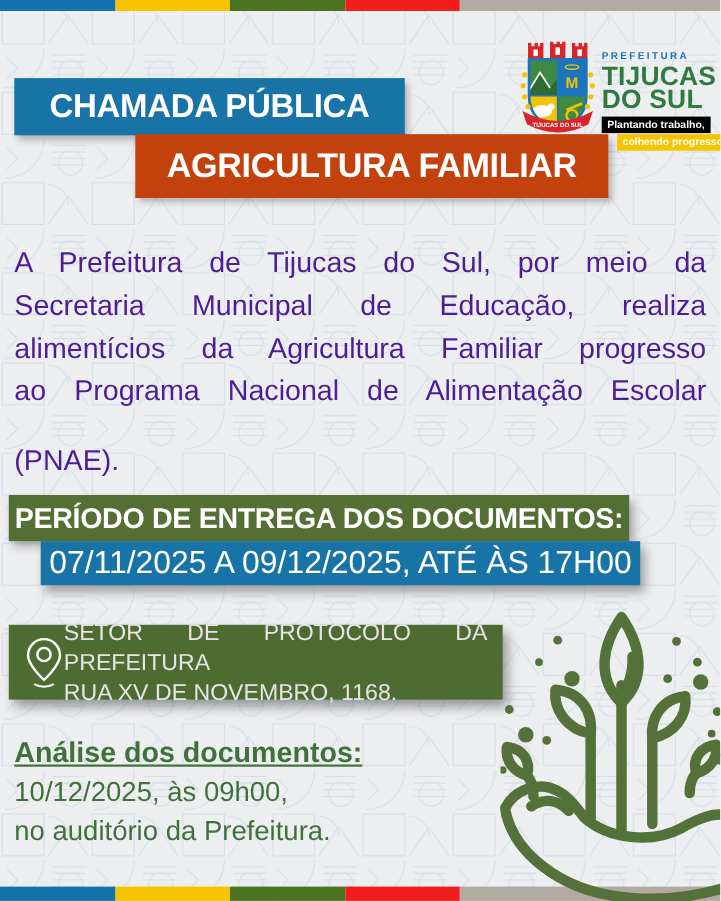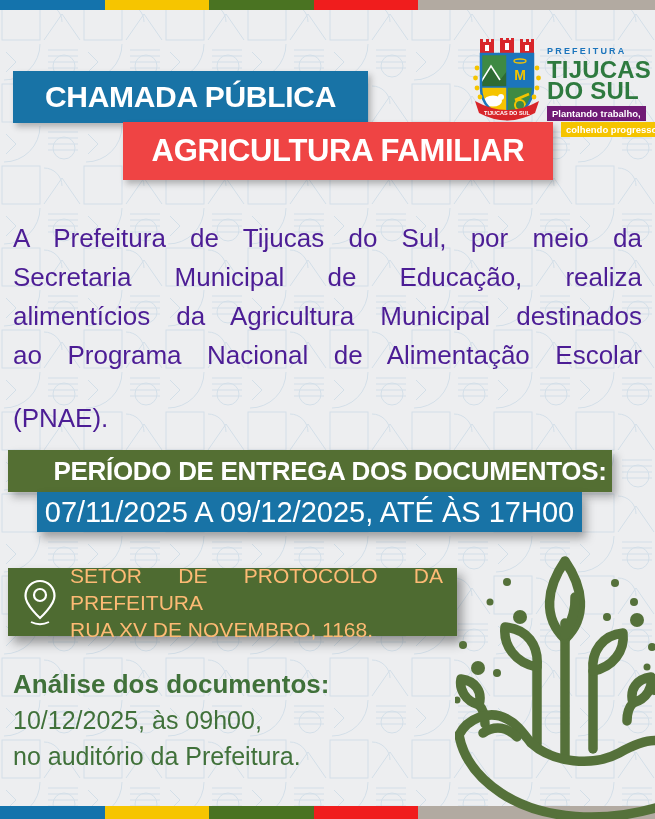--- a/index.html
+++ b/index.html
@@ -15,57 +15,57 @@
   .bar.bottom{bottom:0;height:13px;}
   .bar .seg{height:100%;}
   .seg.s0{width:105px;} .seg.s1{width:104px;} .seg.s2{width:105px;}
   .seg.s3{width:104px;} .seg.s4{width:237px;}
 
   
   .banner{position:absolute;display:flex;align-items:center;justify-content:center;
     color:#fff;font-weight:bold;letter-spacing:-0.3px;z-index:1;}
   .banner.blue1{left:13px;top:71px;width:355px;height:52px;background:#1873a6;
     font-size:30px;box-shadow:3px 4px 6px rgba(40,40,40,.3);}
-  .banner.green1{left:123px;top:122px;width:430px;height:58px;background:#ef4444;
+  .banner.green1{left:123px;top:122px;width:430px;height:58px;background:#c2410c;
     font-size:31px;box-shadow:3px 4px 6px rgba(40,40,40,.3);}
 
   
   .logo{position:absolute;left:473px;top:38px;display:flex;gap:6px;z-index:1;}
   .logo-text{display:flex;flex-direction:column;padding-top:8px;}
   .logo-agency{color:#1c75bc;font-size:9px;font-weight:bold;letter-spacing:2.2px;margin-bottom:3px;}
   .logo-city{color:#2e7a3f;font-size:24px;font-weight:bold;line-height:21px;letter-spacing:.2px;}
   .chip{color:#fff;font-size:9.5px;font-weight:bold;padding:2px 5px;width:max-content;}
-  .chip.blue{background:#701a75;margin-top:5px;text-align:center;}
+  .chip.blue{background:#000000;margin-top:5px;text-align:center;}
   .chip.yellow{background:#f5c400;margin-left:14px;margin-top:1px;}
 
   
   .bodytext{position:absolute;left:13px;top:219px;width:629px;z-index:1;
     color:#4c1d95;font-size:26px;line-height:39px;}
   .bodytext .jl{text-align:justify;text-align-last:justify;}
   .bodytext .ll{text-align:left;margin-top:24px;}
   .bodytext b{font-weight:bold;}
 
   
   .period-label{position:absolute;left:8px;top:450px;width:564px;height:42px;background:#546f33;
     display:flex;align-items:center;justify-content:center;color:#fff;font-weight:bold;
-    font-size:26px;letter-spacing:-0.3px;z-index:1;box-shadow:4px 5px 8px rgba(40,40,40,.35);padding-left:40px;}
+    font-size:26px;letter-spacing:-0.3px;z-index:1;box-shadow:4px 5px 8px rgba(40,40,40,.35);}
   .period-value{position:absolute;left:37px;top:492px;width:545px;height:40px;background:#1873a6;
     display:flex;align-items:center;justify-content:center;color:#fff;
     font-size:29px;z-index:1;box-shadow:4px 6px 9px rgba(40,40,40,.4);}
 
   
   .location{position:absolute;left:8px;top:568px;width:449px;height:68px;background:#4e6b31;
-    display:flex;align-items:center;gap:12px;padding:0 14px;box-sizing:border-box;
-    color:#fdba74;z-index:1;box-shadow:5px 7px 10px rgba(40,40,40,.45);}
+    display:flex;align-items:center;gap:0;padding:0 14px;box-sizing:border-box;
+    color:#e5e5e5;z-index:1;box-shadow:5px 7px 10px rgba(40,40,40,.45);}
   .location .txt{flex:1;font-size:21px;line-height:27px;}
   .location .txt .jl{text-align:justify;text-align-last:justify;}
 
   
   .analysis{position:absolute;left:13px;top:666px;z-index:1;color:#40713a;font-size:25px;line-height:36px;}
-  .analysis .t{font-weight:bold;font-size:26px;}
+  .analysis .t{font-weight:bold;font-size:26px;text-decoration:underline;}
 
   .hand{position:absolute;left:455px;top:539px;z-index:3;}
 </style>
 </head>
 <body>
 
 <div class="page">
 
   <svg class="bgpat" width="655" height="819">
     <defs>
@@ -159,21 +159,21 @@
       <div class="logo-city">TIJUCAS</div>
       <div class="logo-city">DO SUL</div>
       <div class="chip blue">Plantando trabalho,</div>
       <div class="chip yellow">colhendo progresso</div>
     </div>
   </div>
 
   <div class="bodytext">
     <div class="jl">A Prefeitura de Tijucas do Sul, por meio da</div>
     <div class="jl">Secretaria Municipal de Educação, realiza</div>
-    <div class="jl">alimentícios da Agricultura Municipal destinados</div>
+    <div class="jl">alimentícios da Agricultura Familiar progresso</div>
     <div class="jl">ao Programa Nacional de Alimentação Escolar</div>
     <div class="ll">(PNAE).</div>
   </div>
 
   <div class="period-label">
     <span>PERÍODO DE ENTREGA DOS DOCUMENTOS:</span>
   </div>
   <div class="period-value">
     <span>07/11/2025 A 09/12/2025, ATÉ ÀS 17H00</span>
   </div>

